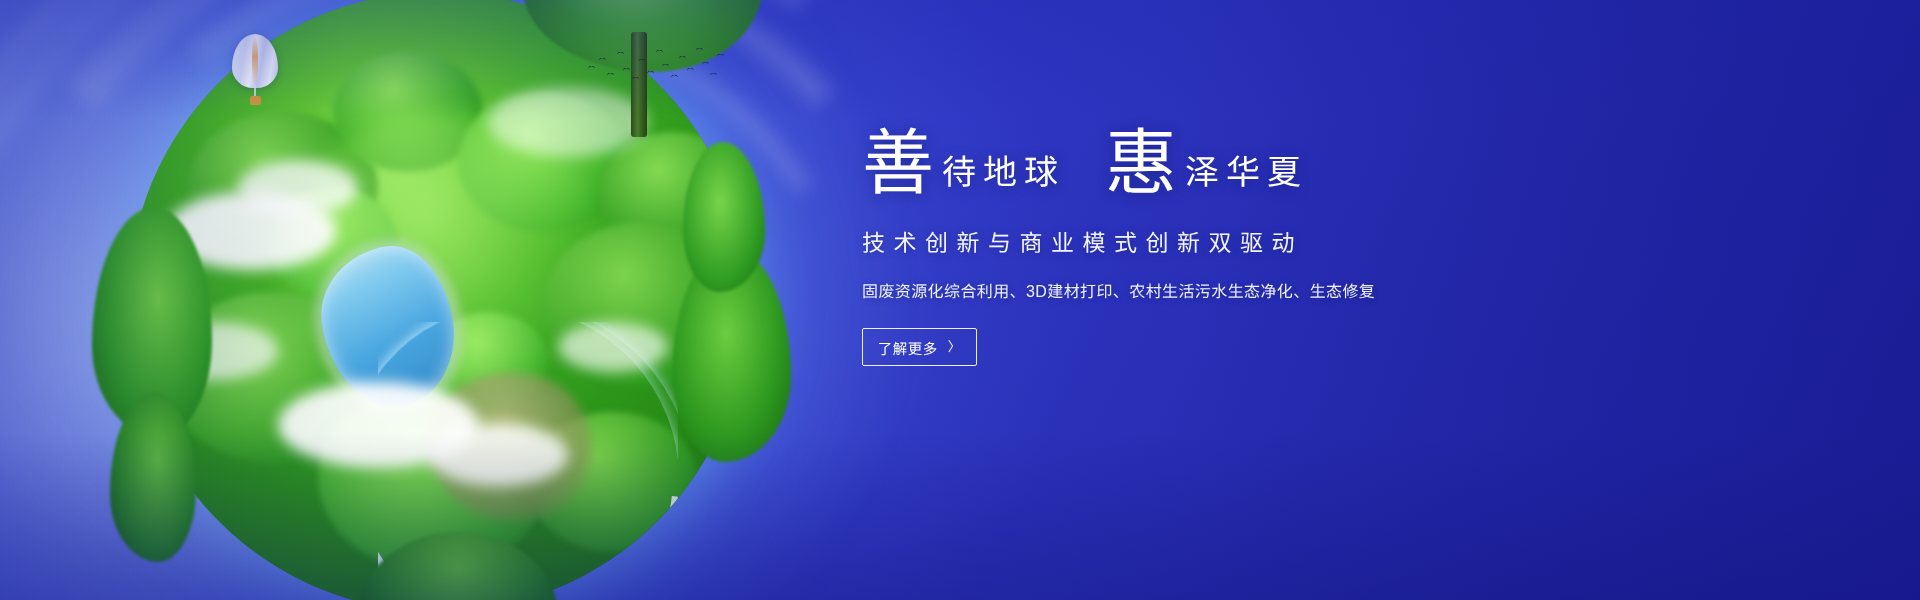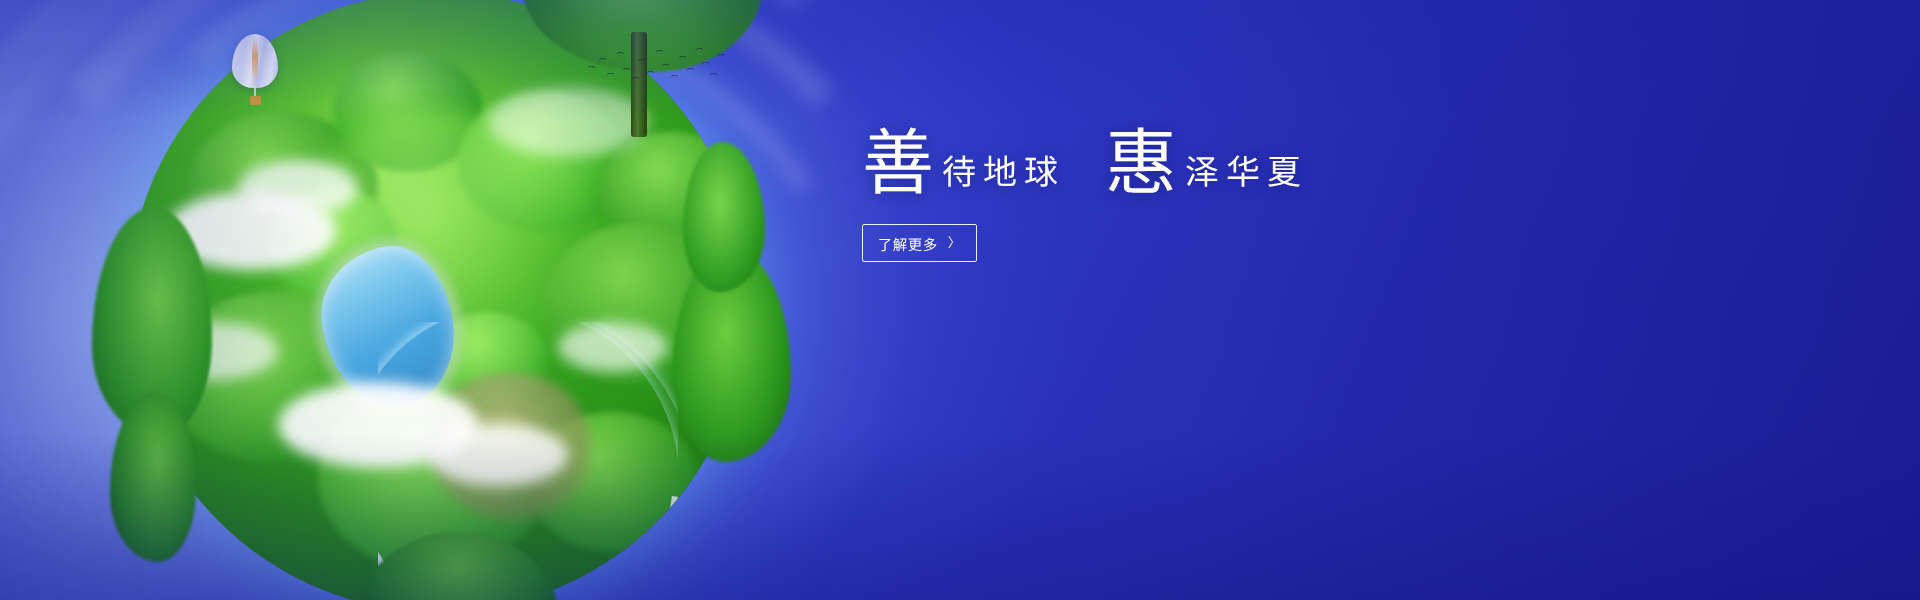--- a/index.html
+++ b/index.html
@@ -410,20 +410,22 @@
       <span class="hl-group">
         <span class="hl-big">善</span>
         <span class="hl-small">待地球</span>
       </span>
       <span class="hl-group">
         <span class="hl-big">惠</span>
         <span class="hl-small">泽华夏</span>
       </span>
     </div>
 
+    <p class="subtitle">技术创新与商业模式创新双驱动</p>
+    <p class="desc">固废资源化综合利用、3D建材打印、农村生活污水生态净化、生态修复</p>
 
     <button class="cta" type="button">
       <span>了解更多</span>
       <span class="chev">〉</span>
     </button>
 
   </div>
 </div>
 
 </body></html>

